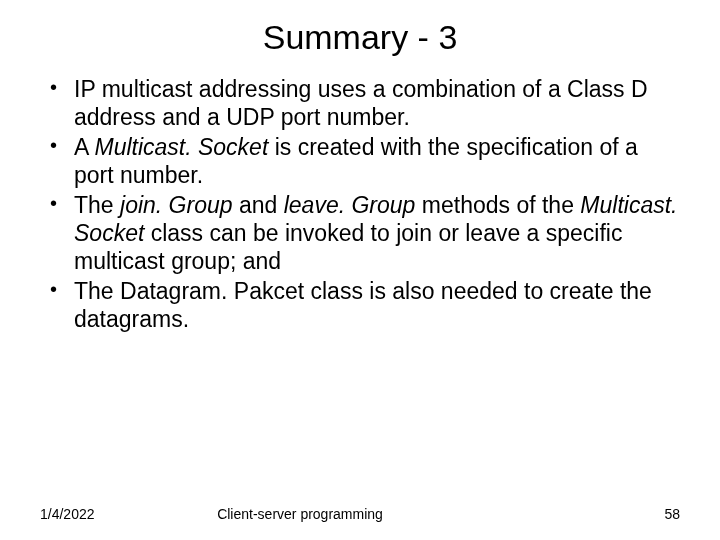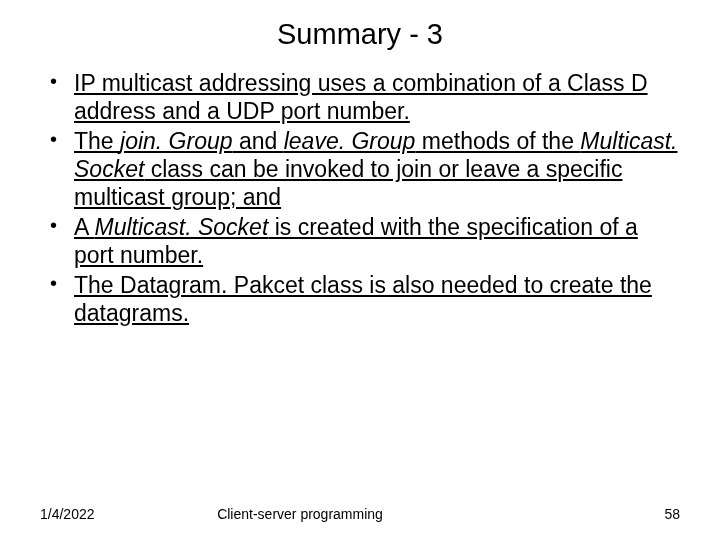--- a/index.html
+++ b/index.html
@@ -13,41 +13,40 @@
     overflow: hidden;
   }
   .slide {
     position: relative;
     width: 720px;
     height: 540px;
     box-sizing: border-box;
   }
   .title {
     text-align: center;
-    font-size: 29px;
+    font-size: 34px;
     font-weight: normal;
     margin: 0;
     padding-top: 18px;
     padding-bottom: 18px;
   }
   .body {
     padding: 0 40px 0 40px;
   }
   ul.bullets {
     list-style: none;
     margin: 0;
     padding: 0;
   }
   ul.bullets > li {
     position: relative;
     font-size: 23px;
     line-height: 1.22;
     padding-left: 34px;
     margin: 0 0 2px 0;
-    text-decoration: underline;
   }
   ul.bullets > li::before {
     content: "•";
     position: absolute;
     left: 10px;
     top: 0;
     font-size: 20px;
   }
   .italic { font-style: italic; }
   .footer {
@@ -75,24 +74,24 @@
 <div class="slide">
 
   <h1 class="title">Summary - 3</h1>
 
   <div class="body">
     <ul class="bullets">
       <li>
         <span>IP multicast addressing uses a combination of a Class D address and a UDP port number.</span>
       </li>
       <li>
-        <span>The </span><span class="italic">join. Group</span><span> and </span><span class="italic">leave. Group</span><span> methods of the </span><span class="italic">Multicast. Socket</span><span> class can be invoked to join or leave a specific multicast group; and</span>
+        <span>A </span><span class="italic">Multicast. Socket</span><span> is created with the specification of a port number.</span>
       </li>
       <li>
-        <span>A </span><span class="italic">Multicast. Socket</span><span> is created with the specification of a port number.</span>
+        <span>The </span><span class="italic">join. Group</span><span> and </span><span class="italic">leave. Group</span><span> methods of the </span><span class="italic">Multicast. Socket</span><span> class can be invoked to join or leave a specific multicast group; and</span>
       </li>
       <li>
         <span>The Datagram. Pakcet class is also needed to create the datagrams.</span>
       </li>
     </ul>
   </div>
 
   <div class="footer">
     <span>1/4/2022</span>
     <span class="center">Client-server programming</span>

